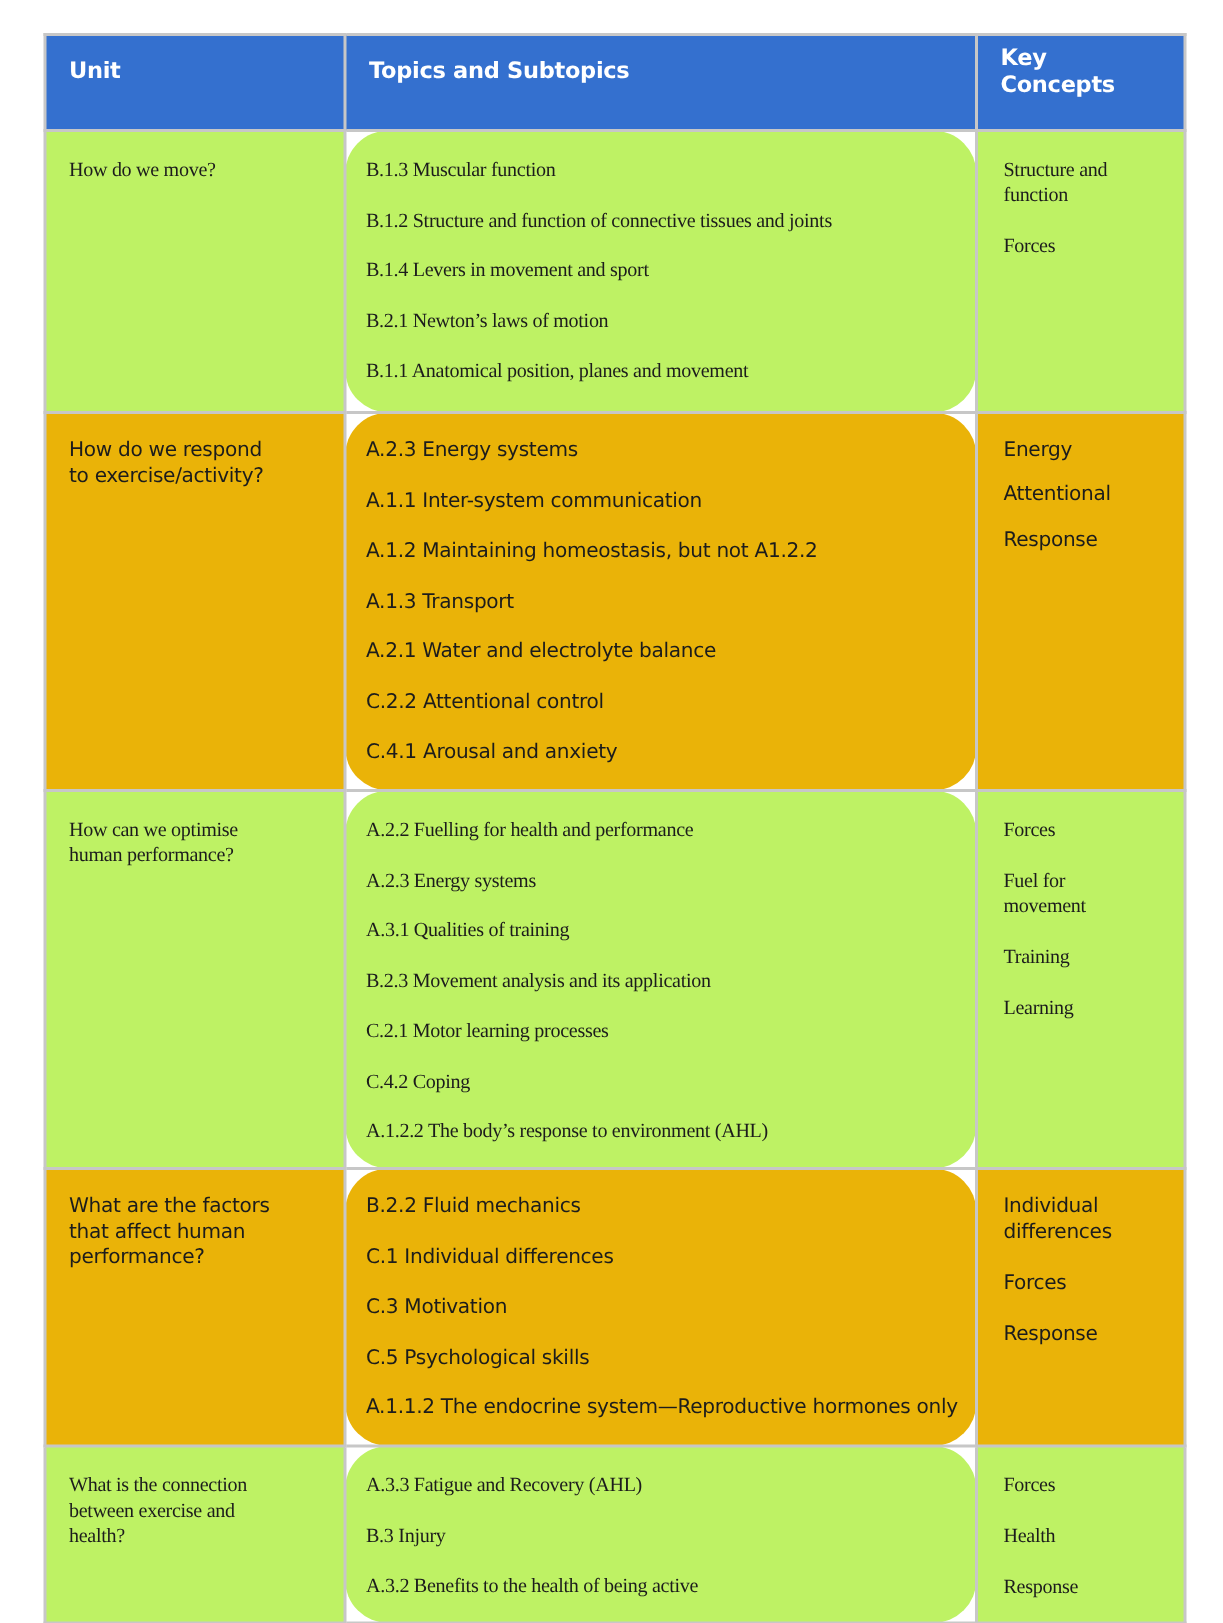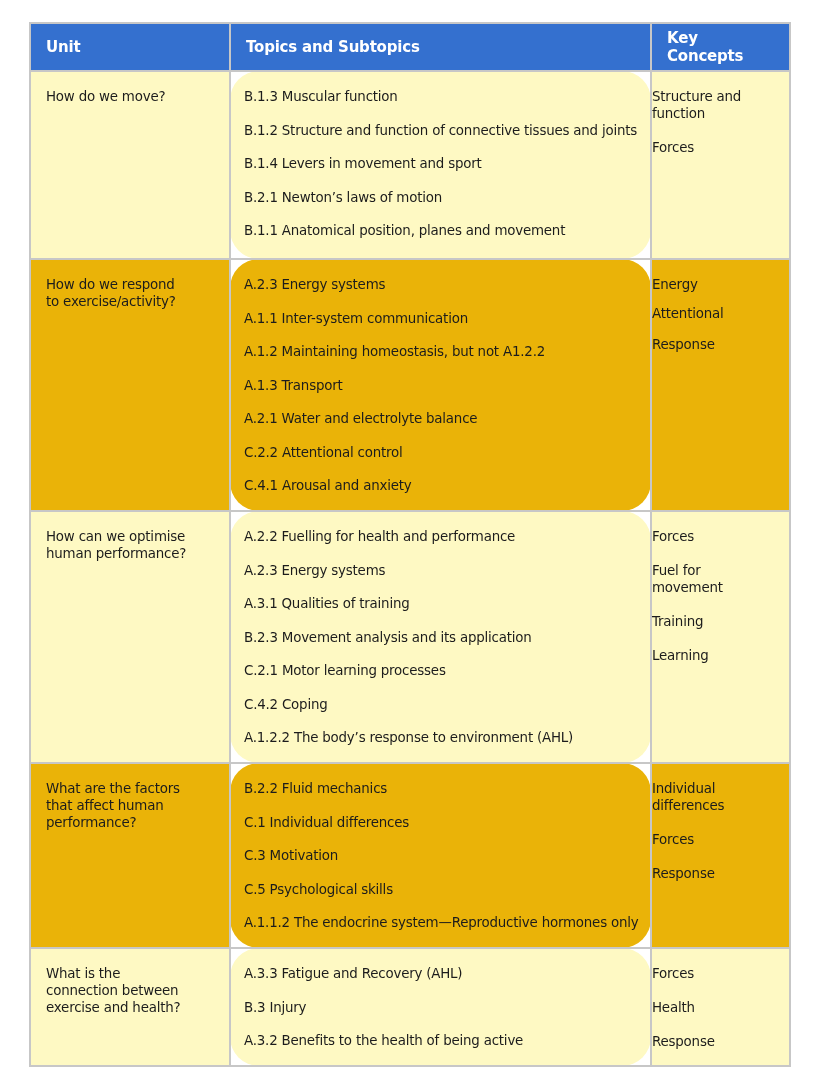--- a/index.html
+++ b/index.html
@@ -29,39 +29,39 @@
       border: 2px solid #c7c7c7;
       vertical-align: top;
       text-align: left;
     }
     table.curriculum th {
       background: #3470cf;
       color: #ffffff;
       font-weight: bold;
       font-size: 15px;
       height: 46px;
-      padding: 0 14px 0 15px;
+      padding: 0 14px 16px 15px;
       vertical-align: middle;
       border-color: #c7c7c7;
     }
     col.c-unit { width: 200px; }
     col.c-topics { width: 421px; }
     col.c-concepts { width: 139px; }
-    tr.alt td { background: #fef9c3; }
+    tr.alt td { background: #bef264; font-family: Liberation Serif, serif; }
     tr.plain td { background: #eab308; }
     td.unit-cell {
       padding: 16px 14px 14px 15px;
       line-height: 17px;
     }
     td.topics-cell {
       padding: 16px 8px 8px 13px;
       border-radius: 29px;
     }
     td.concepts-cell {
-      padding: 16px 8px 8px 0;
+      padding: 16px 8px 8px 17px;
     }
     .topic {
       line-height: 17px;
       height: 17px;
       margin-bottom: 16.5px;
       white-space: nowrap;
     }
     .topic:last-child { margin-bottom: 8px; }
     .concept {
       line-height: 17px;

